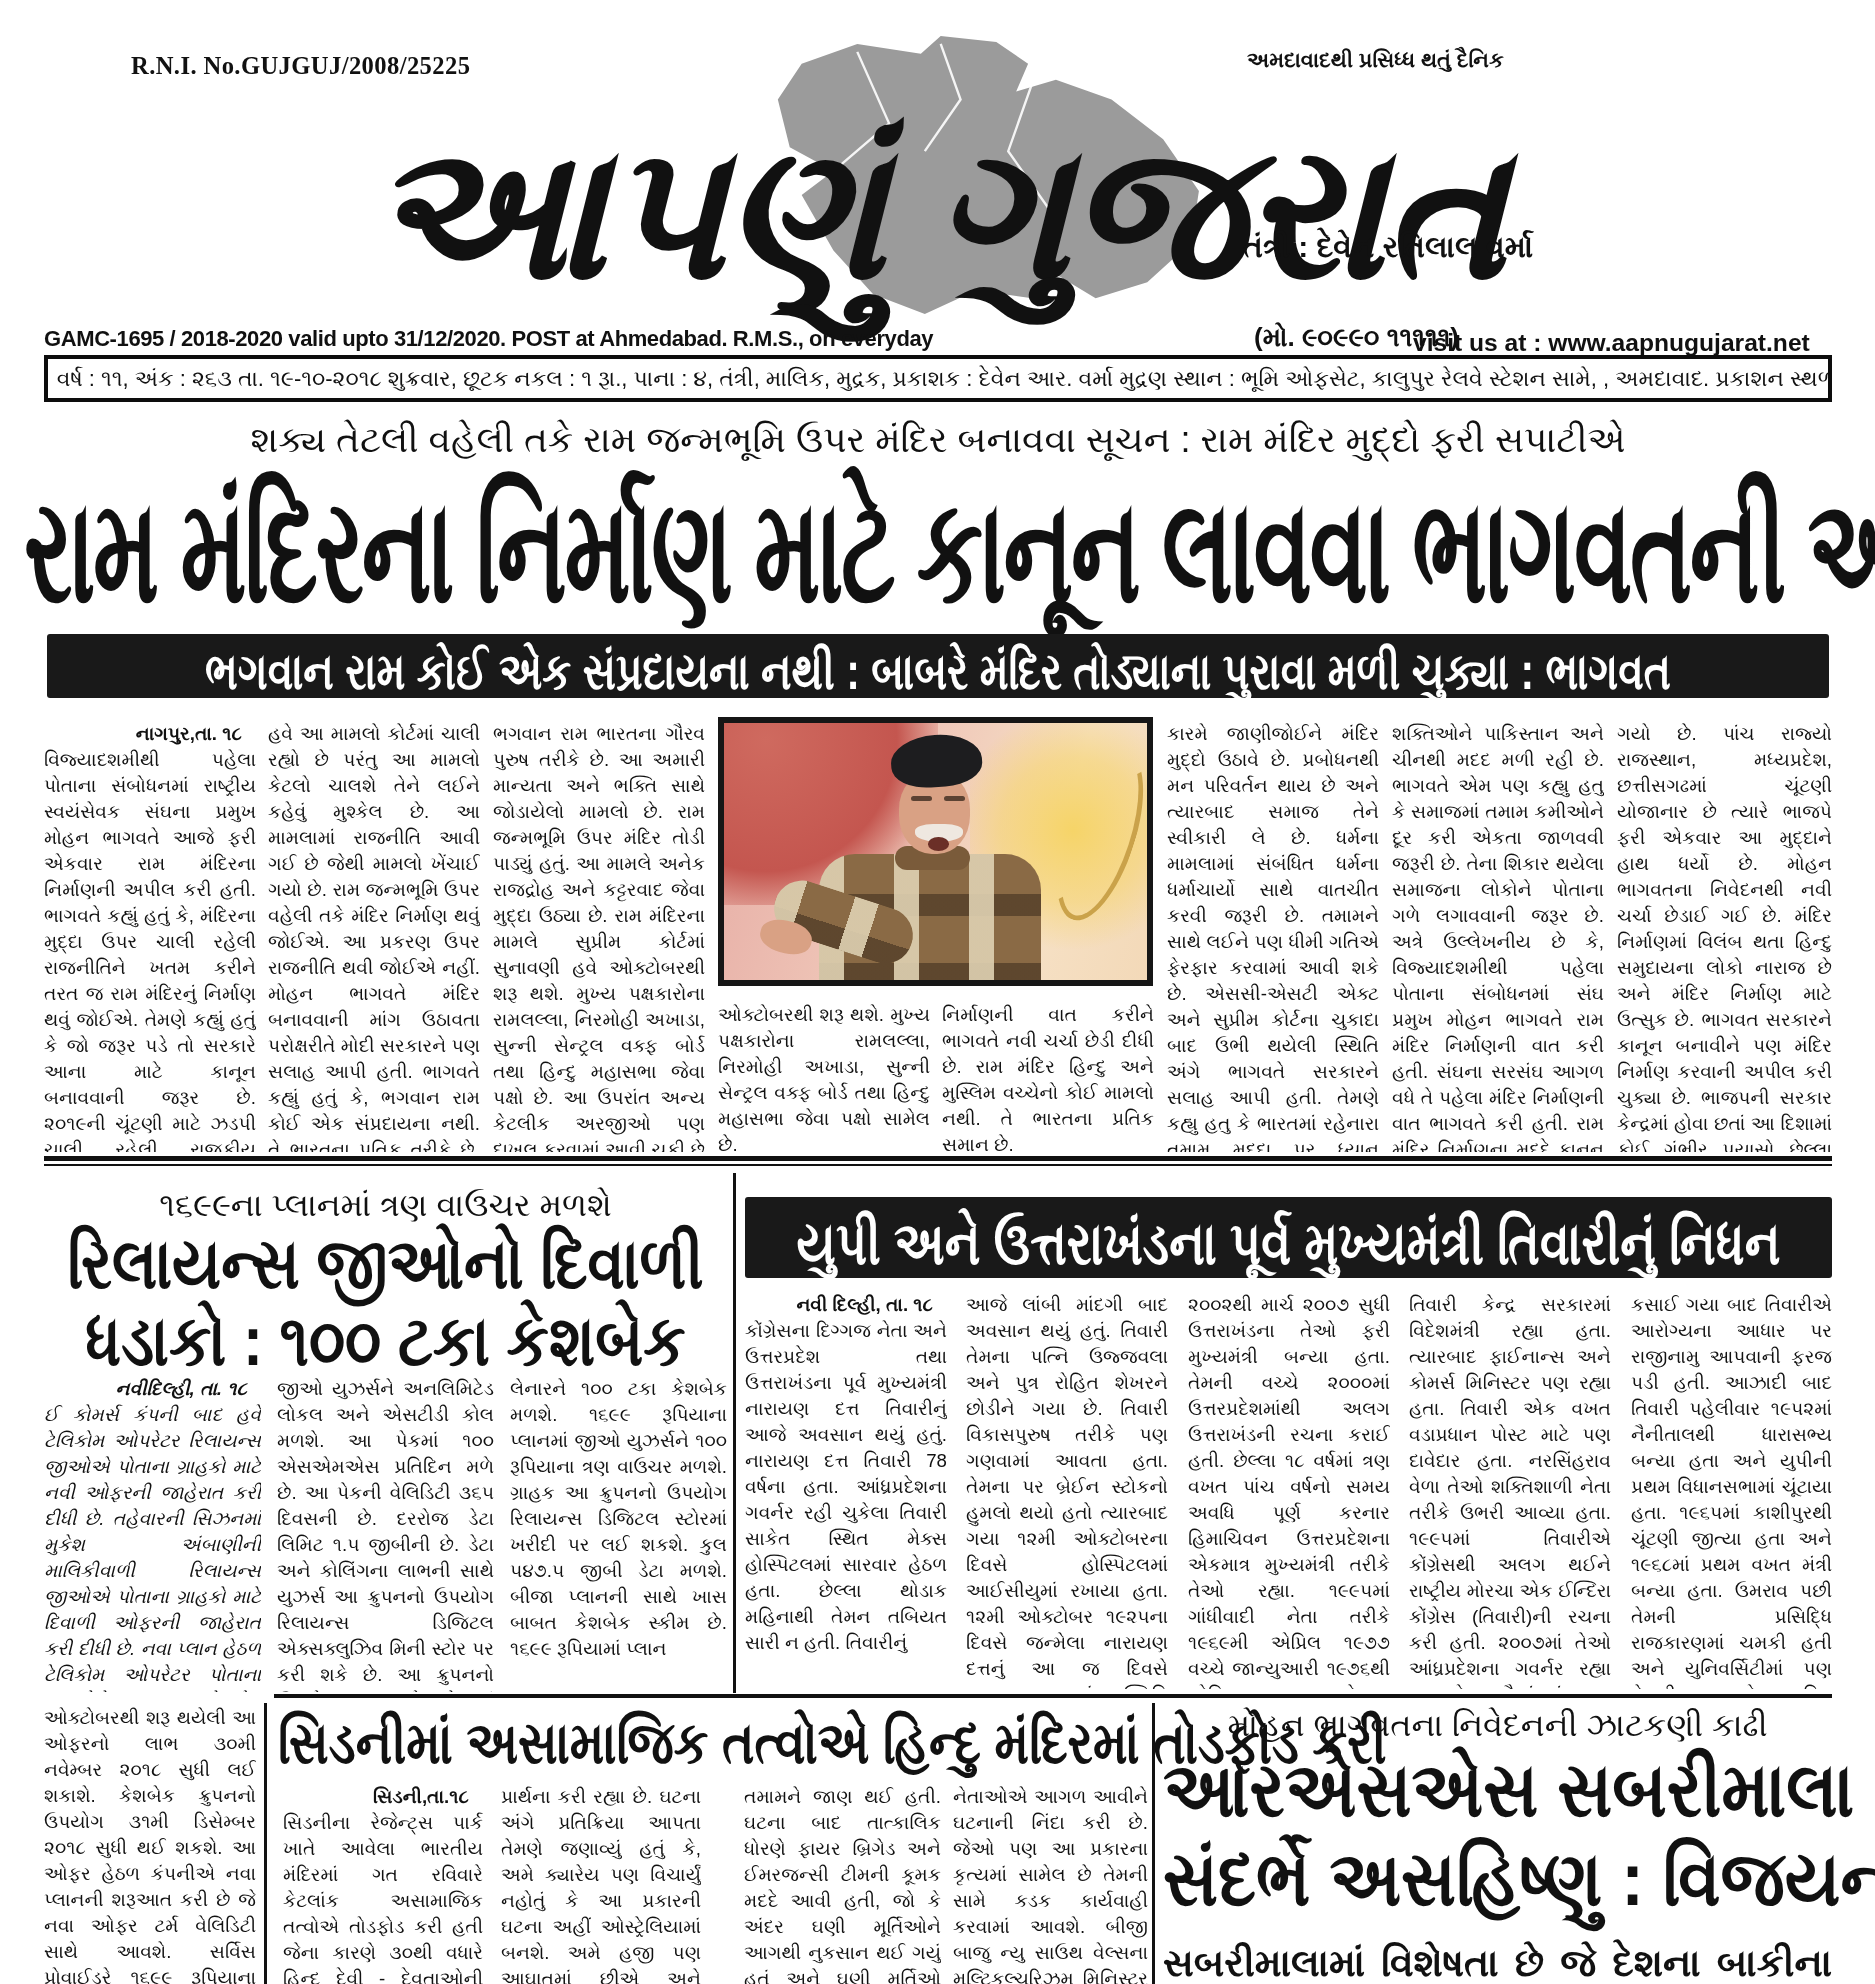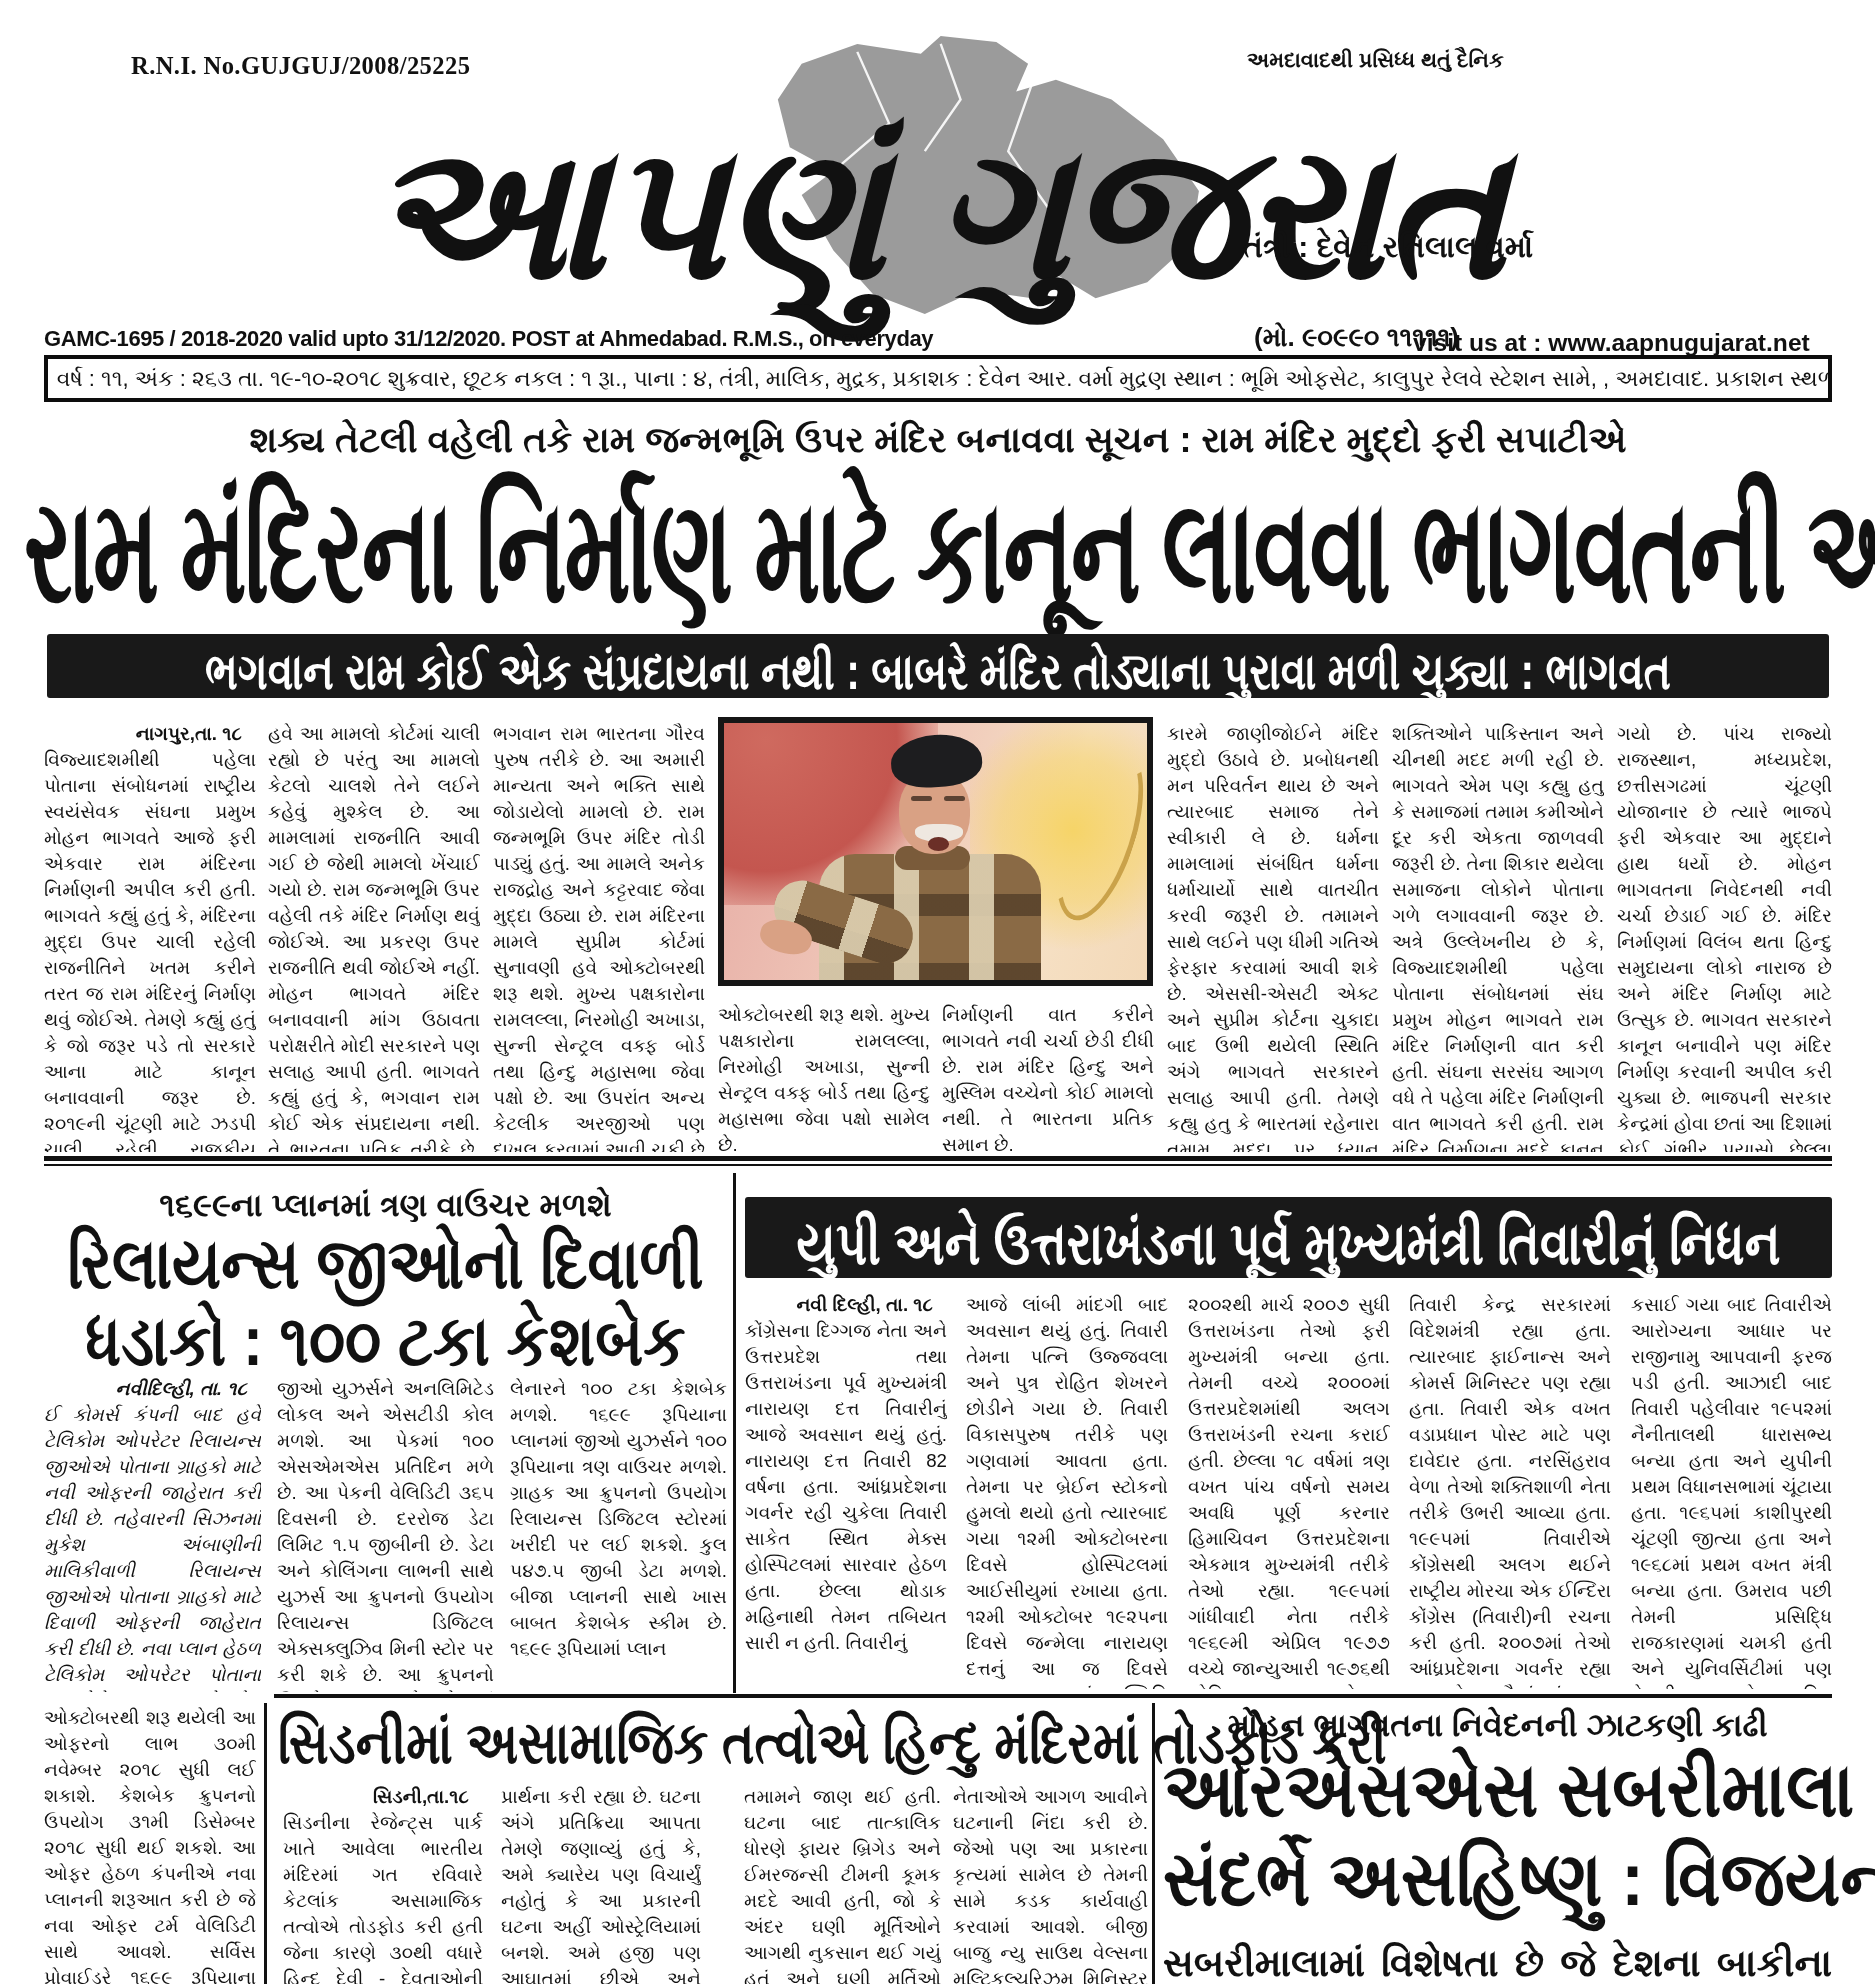--- a/index.html
+++ b/index.html
@@ -20,21 +20,21 @@
   .rni{font-weight:bold;font-size:24.6px;letter-spacing:0.4px;}
   .tagline{font-size:21px;font-weight:bold;}
   .masthead{font-size:187px;line-height:1.05;font-weight:900;font-style:italic;letter-spacing:-2.4px;}
   .editor{font-size:30px;font-weight:bold;}
   .mobile{font-size:26px;font-weight:bold;}
   .gamc{font-size:22px;font-weight:bold;letter-spacing:-0.4px;}
   .visit{font-size:24.6px;font-weight:bold;}
   .issue{border:4px solid #0d0d0d;display:flex;align-items:center;overflow:hidden;
          font-size:22px;padding:0 8.7px;box-sizing:border-box;}
   
-  .kicker{font-size:36px;font-weight:bold;}
+  .kicker{font-size:36px;font-weight:normal;}
   .bighead{font-weight:900;white-space:nowrap;}
   .scaleY{display:inline-block;transform-origin:top center;}
   .bar{background:#191919;border-radius:3px;color:#fff;overflow:hidden;}
   .bar .in{width:100%;height:100%;display:flex;align-items:center;justify-content:center;}
   
   .col{position:absolute;font-size:18.7px;line-height:26px;text-align:justify;
        overflow:hidden;word-break:break-word;}
   .dl{font-weight:bold;text-align:right;padding-right:14.3px;}
   
   .photo{position:absolute;border:6.4px solid #161616;overflow:hidden;
@@ -161,21 +161,21 @@
 
   <div class="vr" style="left:733px;top:1173px;width:2.8px;height:520px;"></div>
 
   <div class="abs bar" style="left:745px;top:1197px;width:1087px;height:81px;">
     <div class="in">
       <span class="scaleY nowrap" style="font-size:48px;font-weight:bold;transform:scale(1,1.25);">યુપી અને ઉત્તરાખંડના પૂર્વ મુખ્યમંત્રી તિવારીનું નિધન</span>
     </div>
   </div>
   <div class="col" style="left:745px;top:1292px;width:202px;height:397px;">
     <div class="dl">નવી દિલ્હી, તા. ૧૮</div>
-    <span>કોંગ્રેસના દિગ્ગજ નેતા અને ઉત્તરપ્રદેશ તથા ઉત્તરાખંડના પૂર્વ મુખ્યમંત્રી નારાયણ દત્ત તિવારીનું આજે અવસાન થયું હતું. નારાયણ દત્ત તિવારી 82 વર્ષના હતા. આંધ્રપ્રદેશના ગવર્નર રહી ચુકેલા તિવારી સાકેત સ્થિત મેક્સ હોસ્પિટલમાં સારવાર હેઠળ હતા. છેલ્લા થોડાક મહિનાથી તેમન તબિયત સારી ન હતી. તિવારીનું</span>
+    <span>કોંગ્રેસના દિગ્ગજ નેતા અને ઉત્તરપ્રદેશ તથા ઉત્તરાખંડના પૂર્વ મુખ્યમંત્રી નારાયણ દત્ત તિવારીનું આજે અવસાન થયું હતું. નારાયણ દત્ત તિવારી 78 વર્ષના હતા. આંધ્રપ્રદેશના ગવર્નર રહી ચુકેલા તિવારી સાકેત સ્થિત મેક્સ હોસ્પિટલમાં સારવાર હેઠળ હતા. છેલ્લા થોડાક મહિનાથી તેમન તબિયત સારી ન હતી. તિવારીનું</span>
   </div>
   <div class="col" style="left:966px;top:1292px;width:202px;height:397px;">
     <span>આજે લાંબી માંદગી બાદ અવસાન થયું હતું. તિવારી તેમના પત્નિ ઉજ્જવલા અને પુત્ર રોહિત શેખરને છોડીને ગયા છે. તિવારી વિકાસપુરુષ તરીકે પણ ગણવામાં આવતા હતા. તેમના પર બ્રેઈન સ્ટોકનો હુમલો થયો હતો ત્યારબાદ ગયા ૧૨મી ઓક્ટોબરના દિવસે હોસ્પિટલમાં આઈસીયુમાં રખાયા હતા. ૧૨મી ઓક્ટોબર ૧૯૨૫ના દિવસે જન્મેલા નારાયણ દત્તનું આ જ દિવસે અવસાન થતાં સ્થિતિ ગમગીન બની હતી. ઉત્તરાખંડમાં તેઓ પ્રથમ ચૂંટાયેલા મુખ્યમંત્રી બન્યા હતા. માર્ચ</span>
   </div>
   <div class="col" style="left:1188px;top:1292px;width:202px;height:397px;">
     <span>૨૦૦૨થી માર્ચ ૨૦૦૭ સુધી ઉત્તરાખંડના તેઓ ફરી મુખ્યમંત્રી બન્યા હતા. તેમની વચ્ચે ૨૦૦૦માં ઉત્તરપ્રદેશમાંથી અલગ ઉત્તરાખંડની રચના કરાઈ હતી. છેલ્લા ૧૮ વર્ષમાં ત્રણ વખત પાંચ વર્ષનો સમય અવધિ પૂર્ણ કરનાર હિમાચિવન ઉત્તરપ્રદેશના એકમાત્ર મુખ્યમંત્રી તરીકે તેઓ રહ્યા. ૧૯૯૫માં ગાંધીવાદી નેતા તરીકે ૧૯૬૯મી એપ્રિલ ૧૯૭૭ વચ્ચે જાન્યુઆરી ૧૯૭૬થી એપ્રિલ ૧૯૭૭, ઓગસ્ટ ૧૯૮૪થી સપ્ટેમ્બર ૧૯૮૫ અને જૂન ૧૯૮૮થી ડિસેમ્બર ૧૯૮૮ દરમિયાન ફરી મુખ્યમંત્રી બન્યા હતા. નારાયણ દત્ત</span>
   </div>
   <div class="col" style="left:1409px;top:1292px;width:202px;height:397px;">
     <span>તિવારી કેન્દ્ર સરકારમાં વિદેશમંત્રી રહ્યા હતા. ત્યારબાદ ફાઈનાન્સ અને કોમર્સ મિનિસ્ટર પણ રહ્યા હતા. તિવારી એક વખત વડાપ્રધાન પોસ્ટ માટે પણ દાવેદાર હતા. નરસિંહરાવ વેળા તેઓ શક્તિશાળી નેતા તરીકે ઉભરી આવ્યા હતા. ૧૯૯૫માં તિવારીએ કોંગ્રેસથી અલગ થઈને રાષ્ટ્રીય મોરચા એક ઈન્દિરા કોંગ્રેસ (તિવારી)ની રચના કરી હતી. ૨૦૦૭માં તેઓ આંધ્રપ્રદેશના ગવર્નર રહ્યા હતા. સેક્સ કૌભાંડમાં</span>
   </div>

